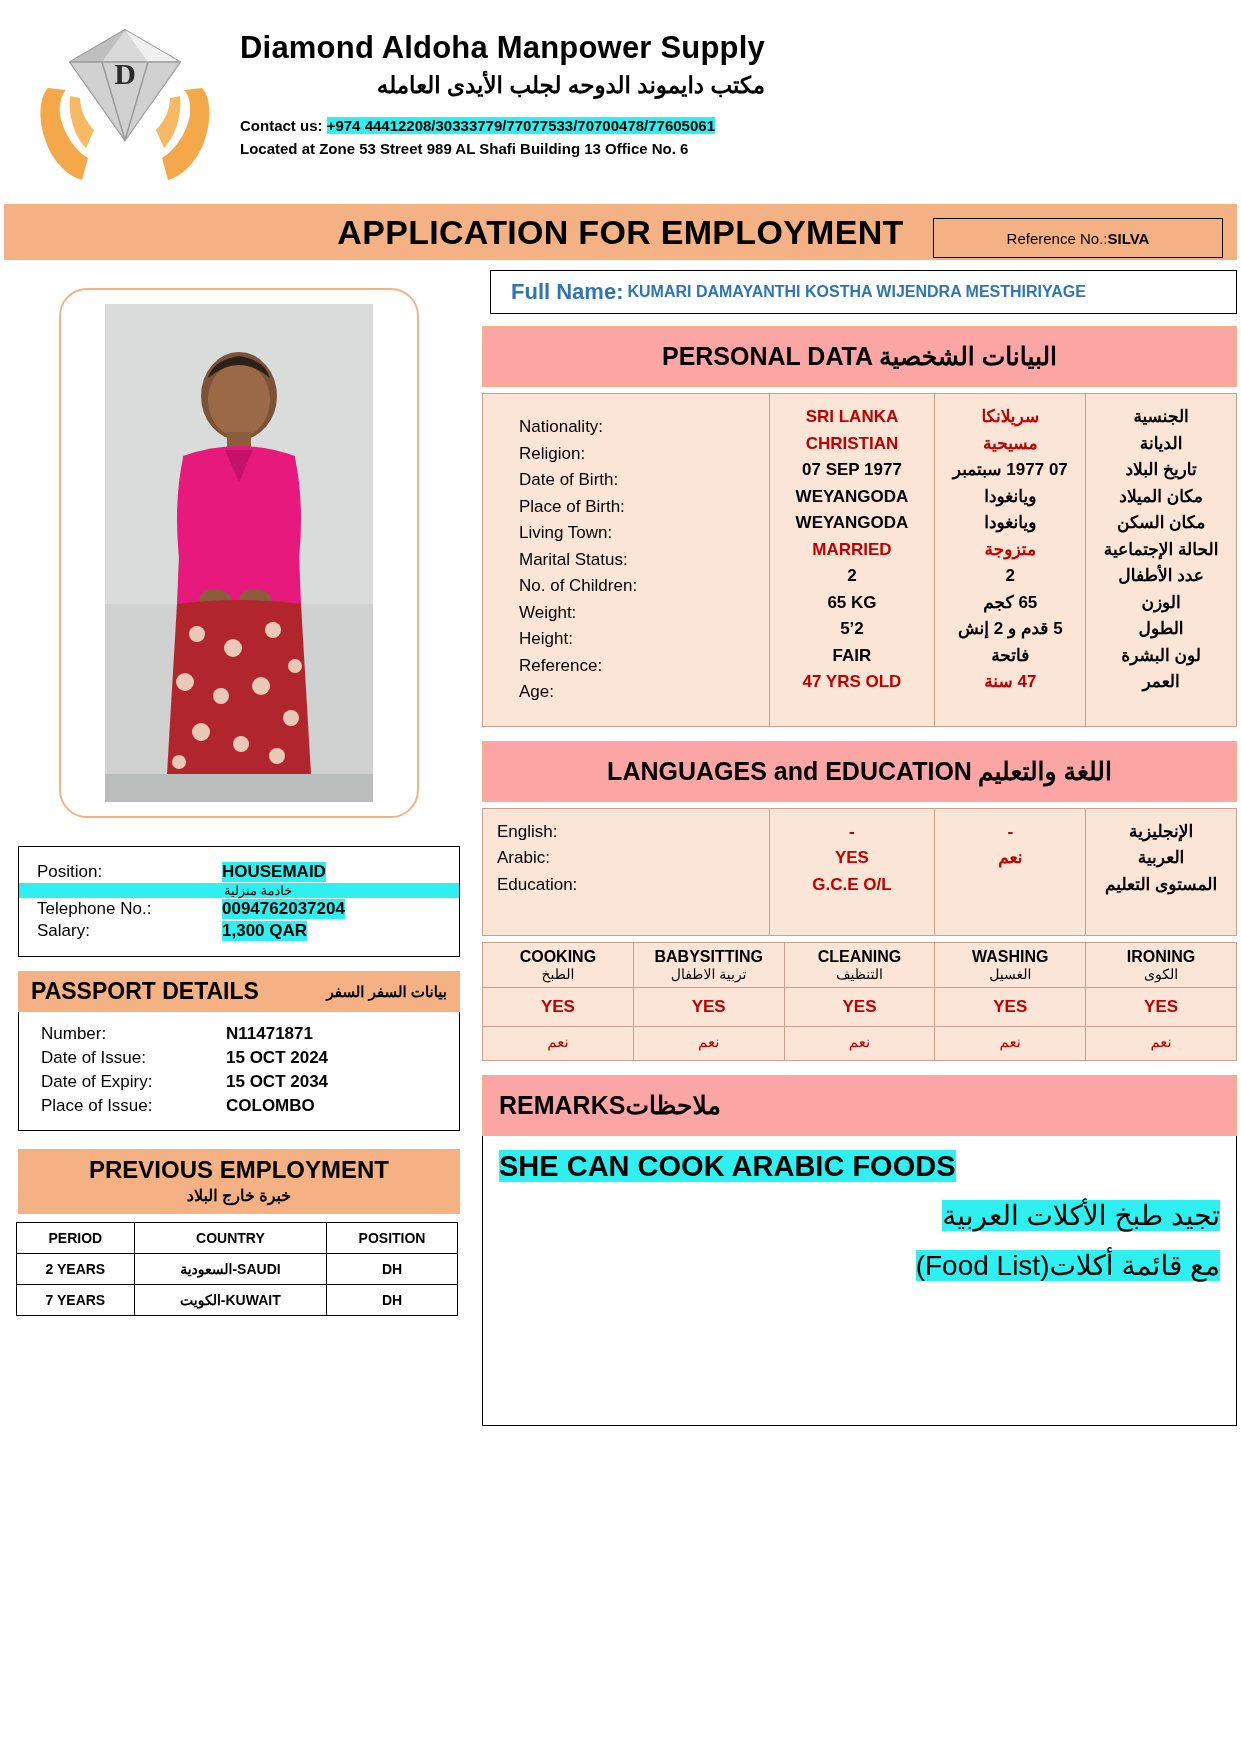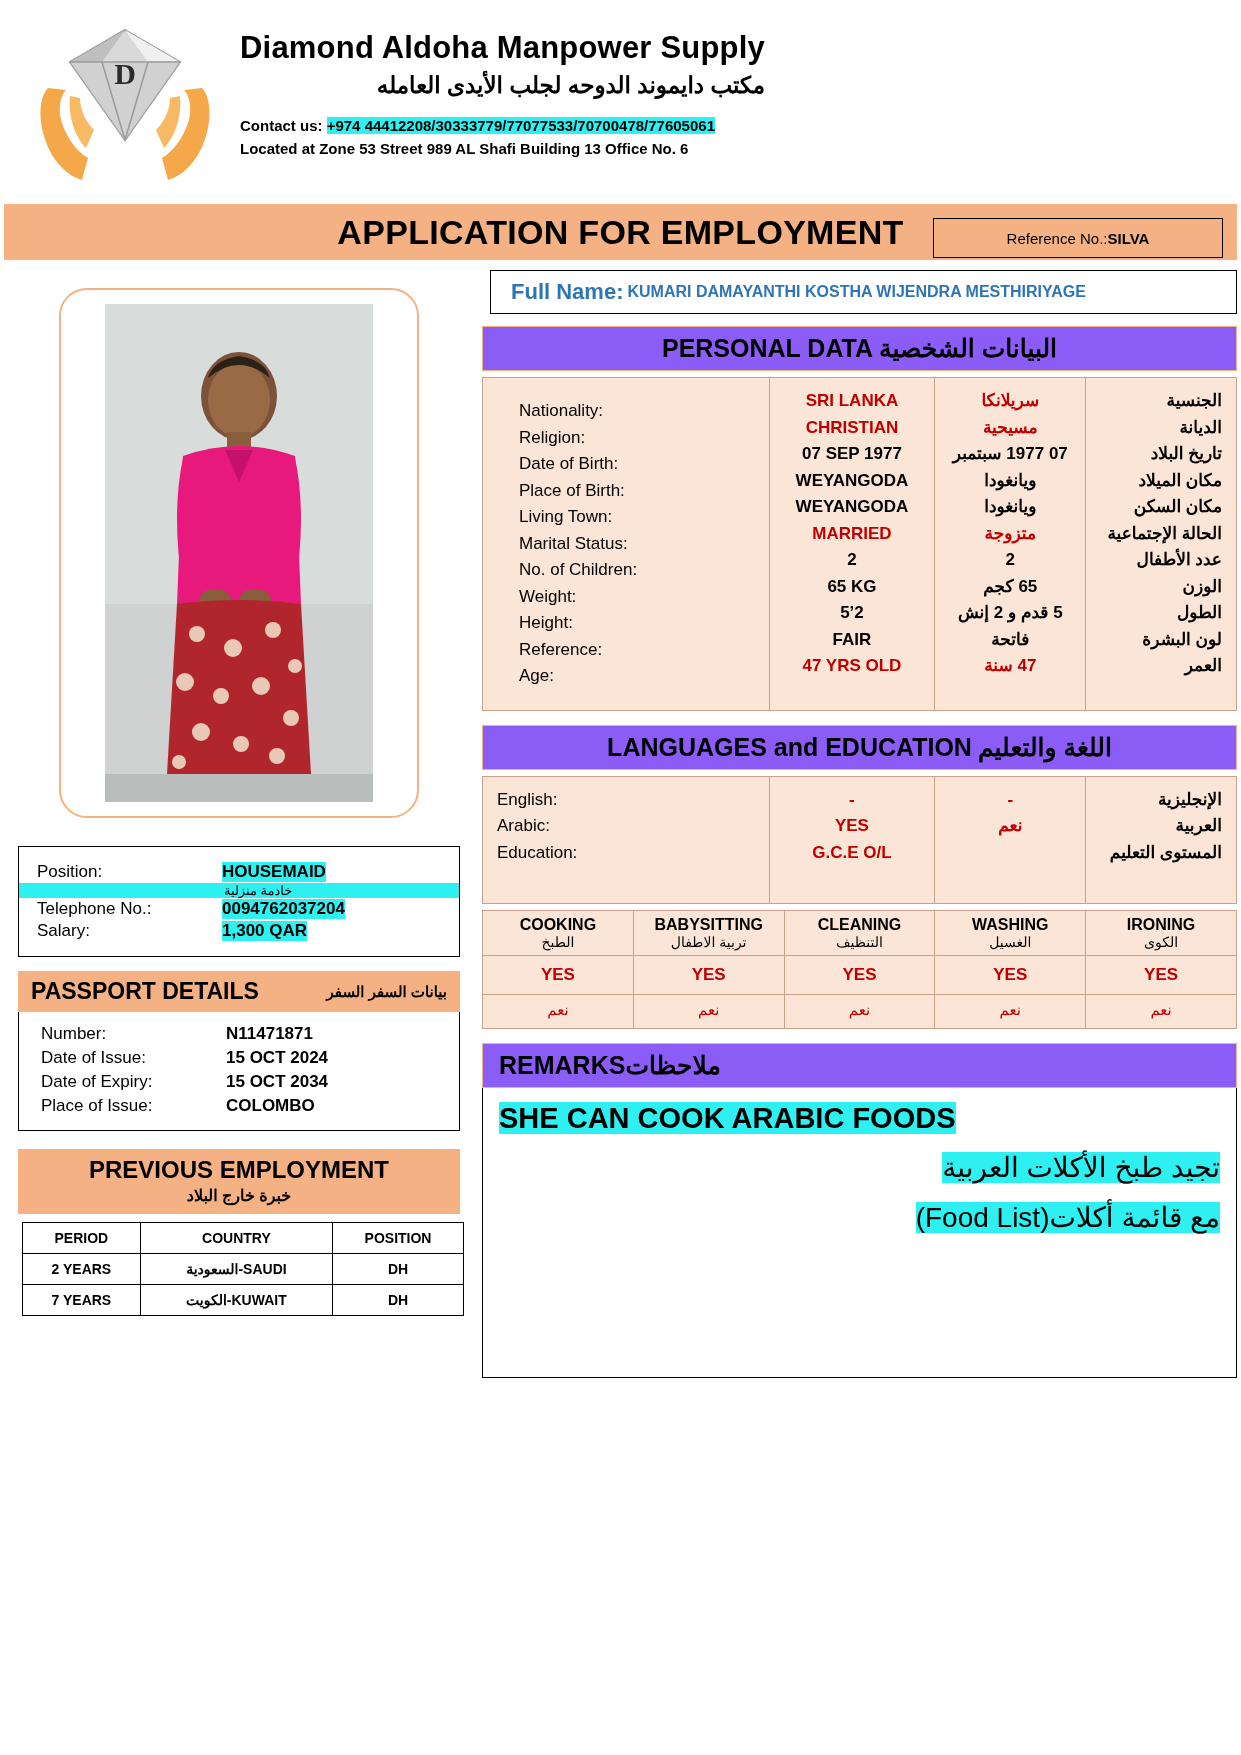--- a/index.html
+++ b/index.html
@@ -88,42 +88,42 @@
   .kvrow .k { width: 185px; }
   .kvrow .v { font-weight: bold; }
 
   
   .prev-head {
     background:#f4b183; border:1px solid #f4b183; margin: 18px 14px 0 14px;
     padding: 6px 0 8px 0; text-align:center;
   }
   .prev-head .en { font-size: 24px; font-weight:bold; }
   .prev-head .ar { font-size: 16px; font-weight:bold; direction: rtl; margin-top: 2px;}
-  table.prev { border-collapse: collapse; width: calc(100% - 28px); margin: 8px 14px 0 18px; }
+  table.prev { border-collapse: collapse; width: calc(100% - 28px); margin: 8px 14px 0 12px; }
   table.prev th, table.prev td { border:1px solid #000; font-size: 14px; text-align:center; padding: 7px 2px; }
   table.prev th { font-weight: bold; }
   table.prev td { font-weight: bold; }
 
   
   .rsec-head {
-    background:#8b5cf6; border:1px solid #f4b183; padding: 7px 16px;
+    background:#fca5a5; border:1px solid #f4b183; padding: 15px 16px;
     display:flex; align-items:center; justify-content:space-between;
   }
   .rsec-head .en { font-size: 25px; font-weight: bold; }
   .rsec-head .ar { font-size: 25px; font-weight: bold; direction: rtl; }
   .rsec-head.center { justify-content:center; gap: 6px; }
 
   table.pd { border-collapse: collapse; width: 100%; margin-top: 6px; }
   table.pd td { border:1px solid #c9a08a; vertical-align: top; background:#fbe5d6; padding: 0; }
   .pd-labels { width: 38%; padding: 10px 0 10px 22px !important; }
   .pd-en { width: 22%; text-align:center; }
   .pd-ar { width: 20%; text-align:center; }
   .pd-arlab { width: 20%; text-align:right; }
   .line { font-size: 17px; line-height: 26.5px; }
-  .line.b { font-weight: bold; }
+  .line.b { font-weight: bold; text-align: center; }
   .red { color:#c00000; font-weight:bold; }
   .rtl { direction: rtl; }
   .pd-cell { padding: 10px 14px; }
 
   
   table.lang { border-collapse: collapse; width:100%; margin-top:6px; }
   table.lang td { border:1px solid #c9a08a; background:#fbe5d6; vertical-align: top; padding: 10px 14px; margin-left: 21px; }
 
   
   table.skills { border-collapse: collapse; width:100%; margin-top: 6px; table-layout: fixed; }

